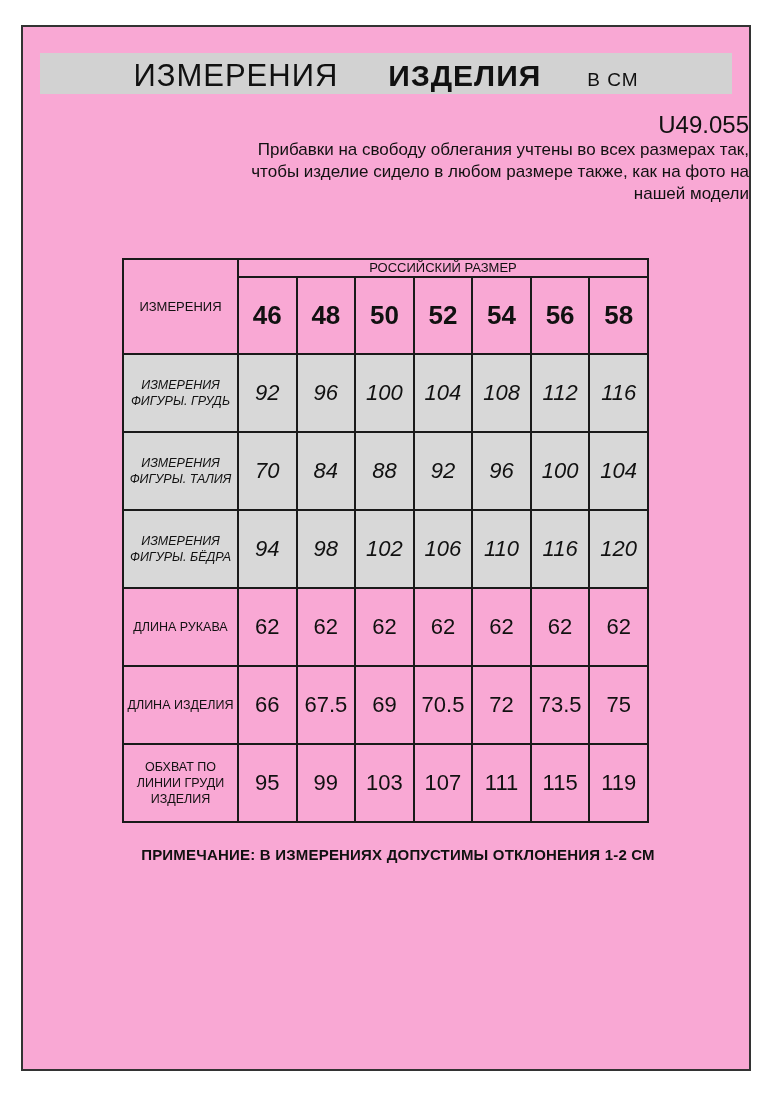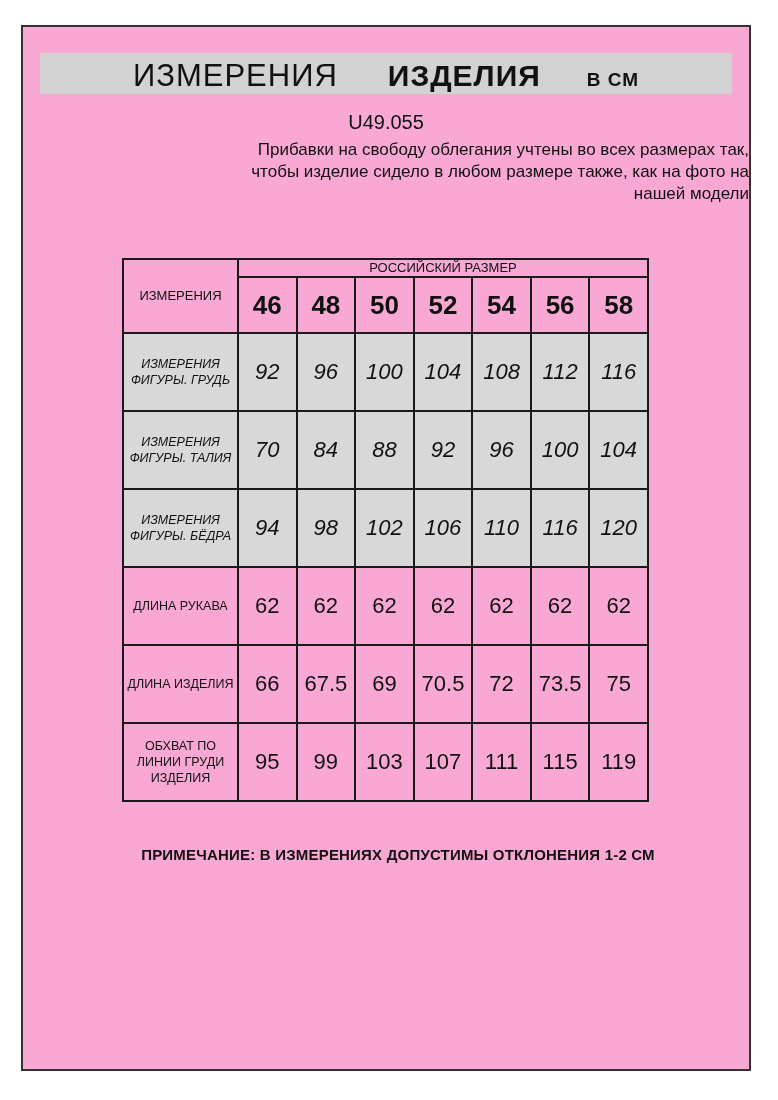--- a/index.html
+++ b/index.html
@@ -23,43 +23,43 @@
   }
   
   .header-bar{
     position:absolute;left:17px;top:26px;width:692px;height:41px;
     background:var(--header-bar-bg,#d2d2d2);
     display:flex;align-items:baseline;justify-content:center;
     padding-top:5px;
   }
   .title-main{font-size:31px;font-weight:400;letter-spacing:1px;}
   .title-bold{font-size:30px;font-weight:700;margin-left:50px;letter-spacing:1px;}
-  .title-units{font-size:19px;font-weight:700;margin-left:46px;letter-spacing:1px;}
+  .title-units{font-size:19px;font-weight:400;margin-left:46px;letter-spacing:1px;}
   
   .article{
     position:absolute;left:0;top:84px;width:100%;
-    text-align:center;font-size:20px;font-weight:400;
+    text-align:right;font-size:24px;font-weight:400;
   }
   .desc{
     position:absolute;left:0;top:112px;width:100%;
     text-align:right;font-size:17px;line-height:22px;
     white-space:pre-line;
   }
   
   .size-table{
     position:absolute;left:99px;top:231px;width:527px;
     border-collapse:collapse;table-layout:fixed;
   }
   .size-table th,.size-table td{
     border:2px solid var(--table-border,#1a1a1a);
     text-align:center;vertical-align:middle;padding:1px;
   }
   .group-row th{height:18px;font-size:13px;font-weight:400;line-height:14px;}
   .corner-cell{font-size:14px;font-weight:400;}
-  .sizes-row th{height:56px;font-size:26px;font-weight:900;}
+  .sizes-row th{height:77px;font-size:26px;font-weight:900;}
   tbody tr{height:78px;}
   tbody th,tbody td{border-top-width:3px;border-bottom-width:3px;}
   .row-label{
     font-size:12.5px;font-weight:400;line-height:16px;
     white-space:pre;
   }
   .value-cell{font-size:22px;font-weight:400;}
   tr.shaded{background:var(--shaded-row-bg,#d8d8d8);}
   tr.shaded .row-label,tr.shaded .value-cell{font-style:italic;}
   

